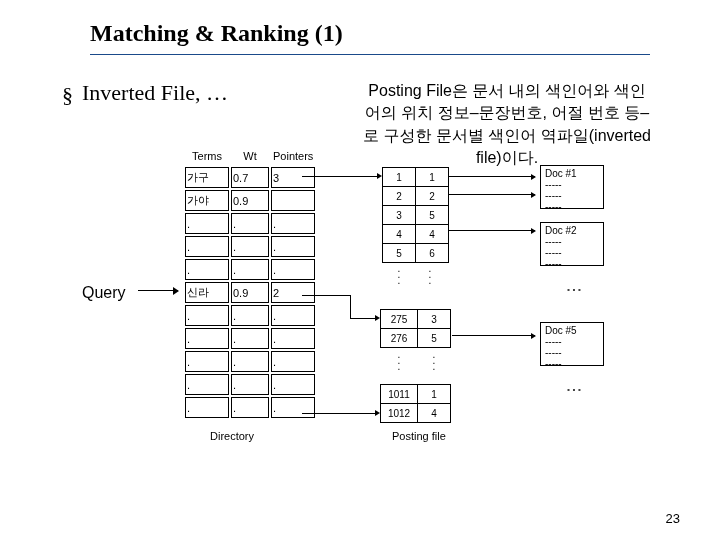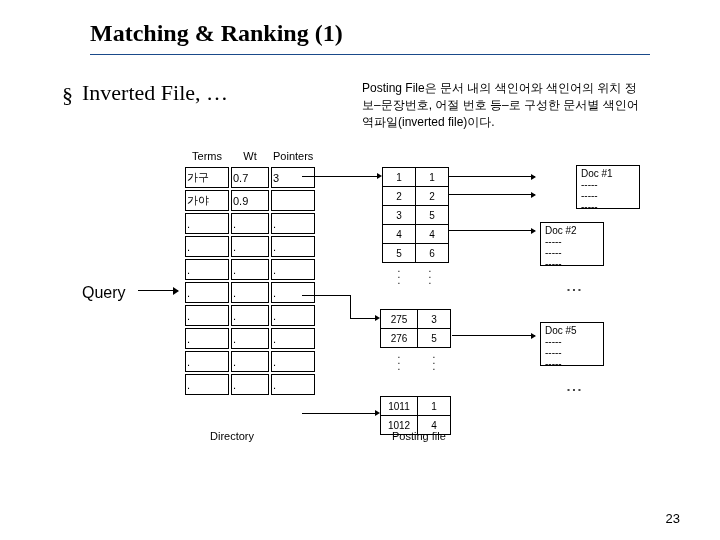--- a/index.html
+++ b/index.html
@@ -38,23 +38,23 @@
     left: 82px;
     top: 80px;
     font-size: 22px;
     font-family: "Times New Roman", serif;
   }
   .desc {
     position: absolute;
     left: 362px;
     top: 80px;
     width: 290px;
-    font-size: 12px;
+    font-size: 16px;
     line-height: 1.4;
-    text-align: left;
+    text-align: center;
     font-family: sans-serif;
   }
   
   .dir {
     position: absolute;
     left: 183px;
     top: 148px;
   }
   .dir th {
     font-weight: normal;
@@ -236,20 +236,25 @@
         <td class="t">.</td>
         <td>.</td>
         <td>.</td>
       </tr>
   <tr>
         <td class="t">.</td>
         <td>.</td>
         <td>.</td>
       </tr>
   <tr>
+        <td class="t">신라</td>
+        <td>0.9</td>
+        <td>2</td>
+      </tr>
+  <tr>
         <td class="t">.</td>
         <td>.</td>
         <td>.</td>
       </tr>
   <tr>
         <td class="t">.</td>
         <td>.</td>
         <td>.</td>
       </tr>
   <tr>
@@ -317,41 +322,41 @@
       </tr>
   <tr>
         <td class="wide">276</td>
         <td>5</td>
       </tr>
 </tbody>
   </table>
 <div class="dots-v" style="left:389px; top:352px;">.<br>.<br>.</div>
 <div class="dots-v" style="left:424px; top:352px;">.<br>.<br>.</div>
 
-<table class="post" style="left:380px; top:396px;">
+<table class="post" style="left:380px; top:384px;">
   <tbody>
       <tr>
         <td class="wide">1011</td>
         <td>1</td>
       </tr>
   <tr>
         <td class="wide">1012</td>
         <td>4</td>
       </tr>
 </tbody>
   </table>
 
 <div class="post-label">Posting file</div>
 
 <div class="doc-arrow" style="left:449px; top:176px; width:86px;"></div>
 <div class="doc-arrow" style="left:449px; top:194px; width:86px;"></div>
 <div class="doc-arrow" style="left:449px; top:230px; width:86px;"></div>
 <div class="doc-arrow" style="left:452px; top:335px; width:83px;"></div>
 
-<div class="doc" style="top:165px;margin-left:36px;">
+<div class="doc" style="top:165px;">
   <div>Doc #1</div>
   <div>-----</div>
   <div>-----</div>
   <div>-----</div>
 </div>
 <div class="doc" style="top:222px;">
   <div>Doc #2</div>
   <div>-----</div>
   <div>-----</div>
   <div>-----</div>

